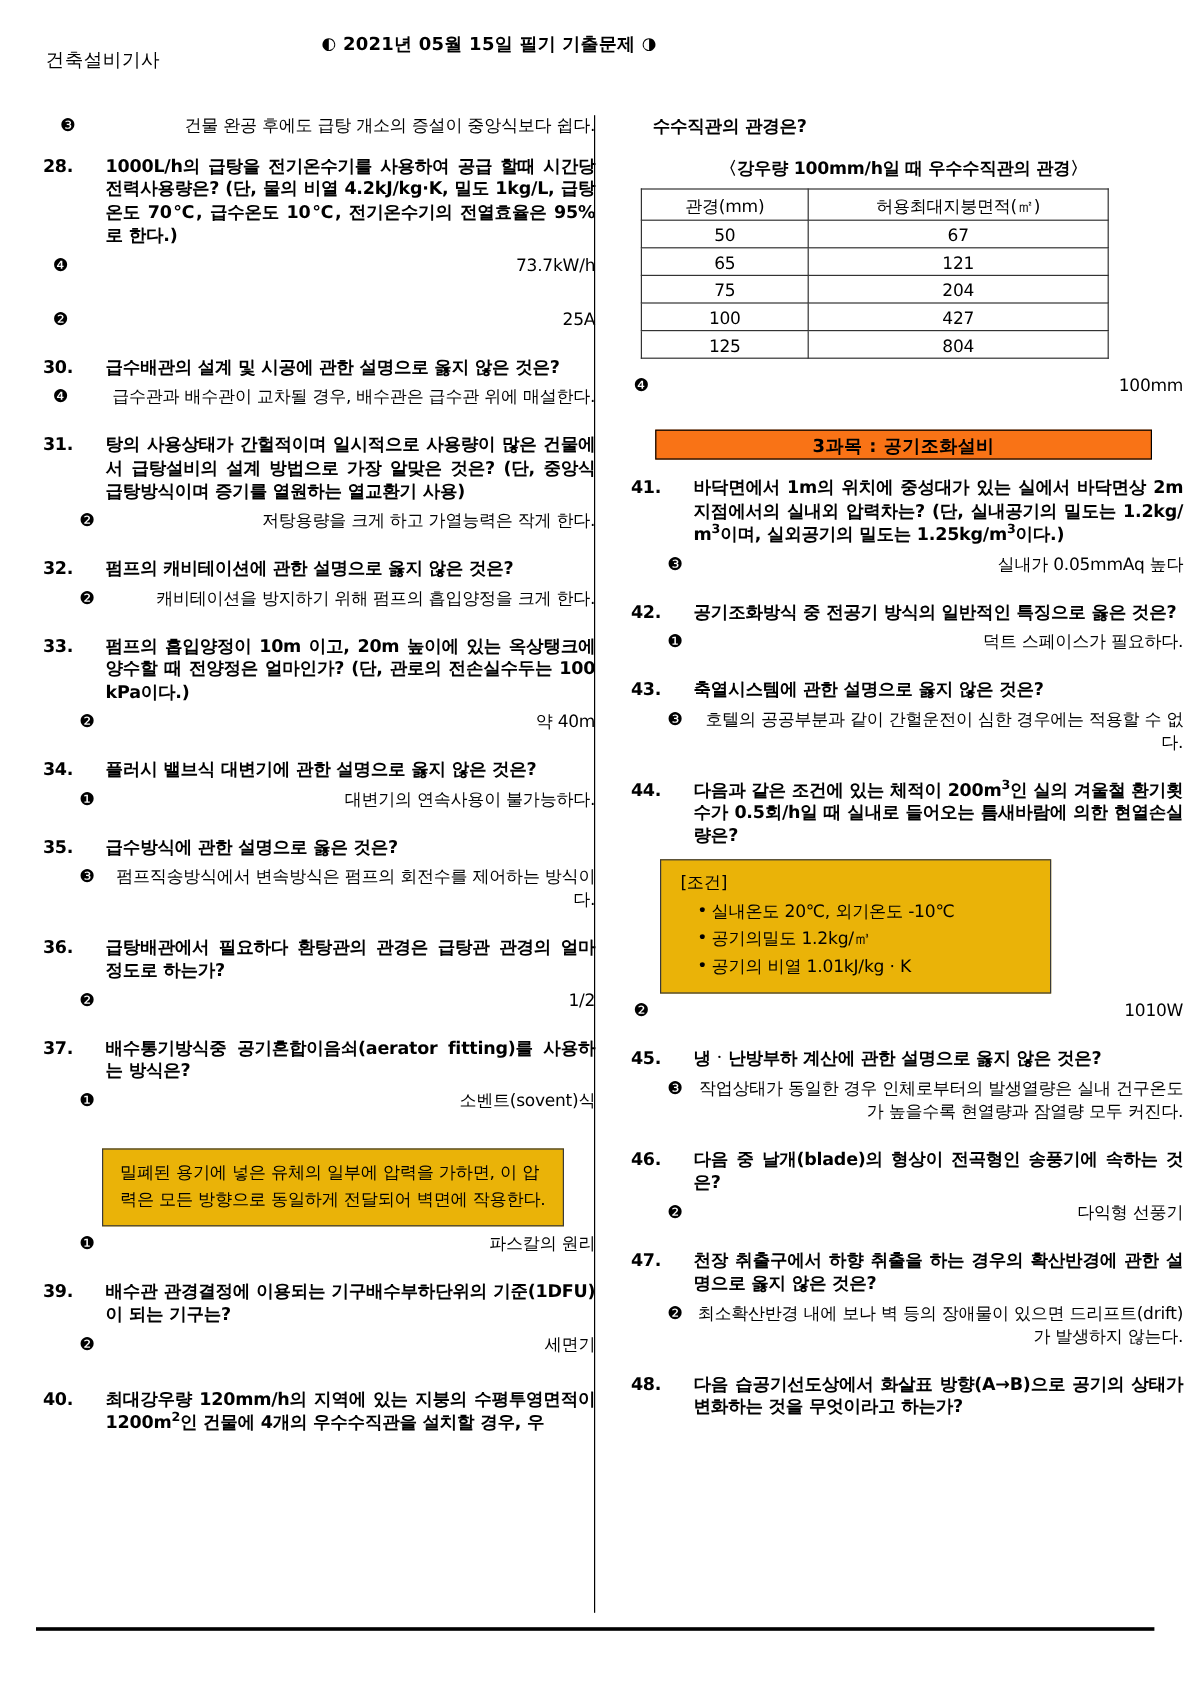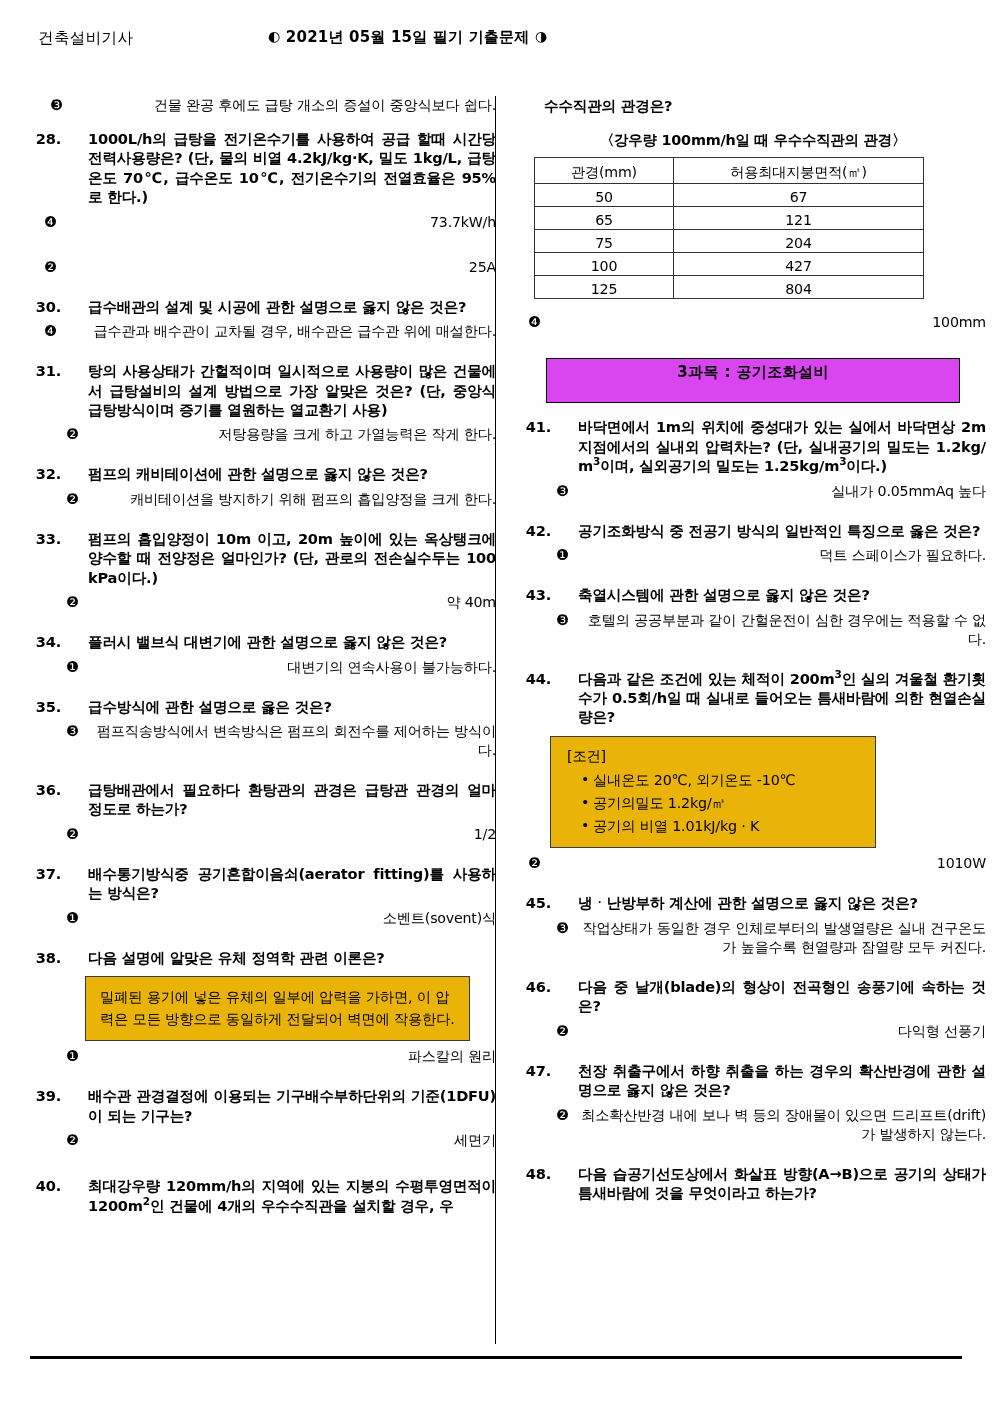--- a/index.html
+++ b/index.html
@@ -21,21 +21,21 @@
   .page-header {
     position: absolute;
     top: 28px;
     left: 0;
     width: 992px;
     height: 30px;
   }
   .hdr-left {
     position: absolute;
     left: 38px;
-    top: 0;
+    top: 12px;
     font-size: 15.5px;
     font-weight: 400;
     letter-spacing: 0.4px;
     white-space: nowrap;
   }
   .hdr-center {
     position: absolute;
     left: 268px;
     top: 0;
     font-size: 15px;
@@ -164,27 +164,27 @@
   .framed.q44 li::before {
     content: "•";
     position: absolute;
     left: 0;
     top: -1px;
   }
 
   
   .section-banner {
     margin: 26px 26px 14px 26px;
-    background: #d946ef;
+    background: #f97316;
     border: 1.3px solid #000;
     text-align: center;
     font-size: 15px;
     font-weight: 700;
     letter-spacing: 0.4px;
-    padding: 4px 0 20px 0;
+    padding: 4px 0 0 0;
   }
 
   
   .tbl-caption {
     text-align: center;
     font-size: 14.4px;
     font-weight: 700;
     letter-spacing: -0.2px;
     margin: 16px 0 7px 0;
   }
@@ -361,24 +361,20 @@
     </div>
     <div class="ans">
       <span class="ans-mark">❶</span>
       <span class="ans-text">소벤트(sovent)식</span>
     </div>
   </div>
 
   <div class="spacer-8"></div>
 
   <div class="q">
-    <div class="q-stem">
-      <span class="q-num">38.</span>
-      <span class="q-text">다음 설명에 알맞은 유체 정역학 관련 이론은?</span>
-    </div>
     <div class="framed q38">
       <span>밀폐된 용기에 넣은 유체의 일부에 압력을 가하면, 이 압력은 모든 방향으로 동일하게 전달되어 벽면에 작용한다.</span>
     </div>
     <div class="ans">
       <span class="ans-mark">❶</span>
       <span class="ans-text">파스칼의 원리</span>
     </div>
   </div>
 
   <div class="spacer-8"></div>
@@ -544,17 +540,17 @@
       <span class="ans-mark">❷</span>
       <span class="ans-text">최소확산반경 내에 보나 벽 등의 장애물이 있으면 드리프트(drift)가 발생하지 않는다.</span>
     </div>
   </div>
 
   <div class="spacer-8"></div>
 
   <div class="q">
     <div class="q-stem">
       <span class="q-num">48.</span>
-      <span class="q-text">다음 습공기선도상에서 화살표 방향(A→B)으로 공기의 상태가 틈새바람에 것을 무엇이라고 하는가?</span>
+      <span class="q-text">다음 습공기선도상에서 화살표 방향(A→B)으로 공기의 상태가 변화하는 것을 무엇이라고 하는가?</span>
     </div>
   </div>
 
 </div>
 
 </body></html>

